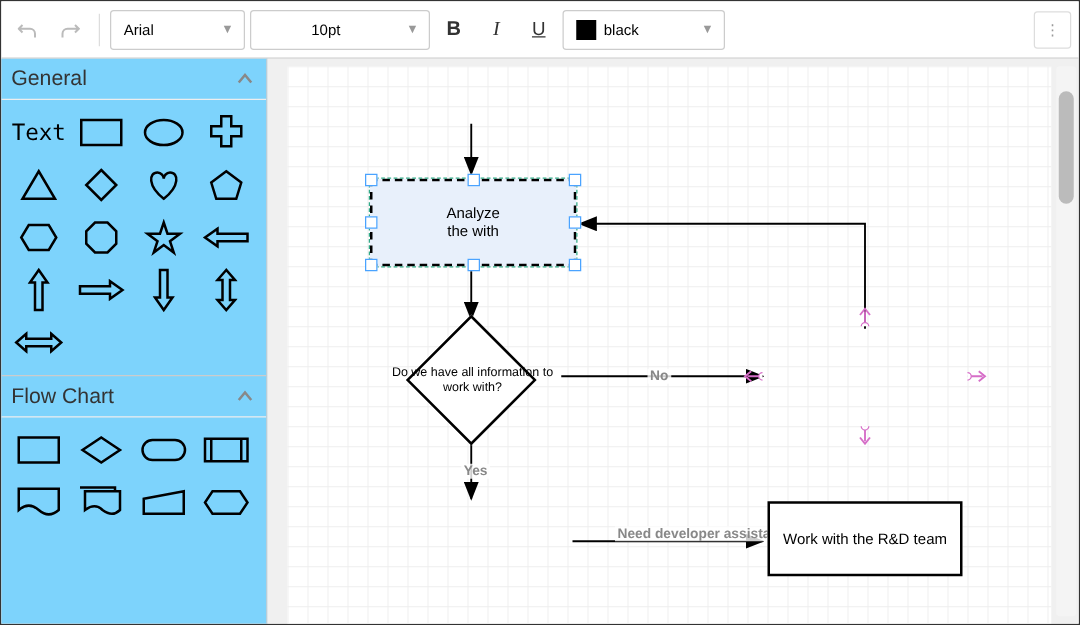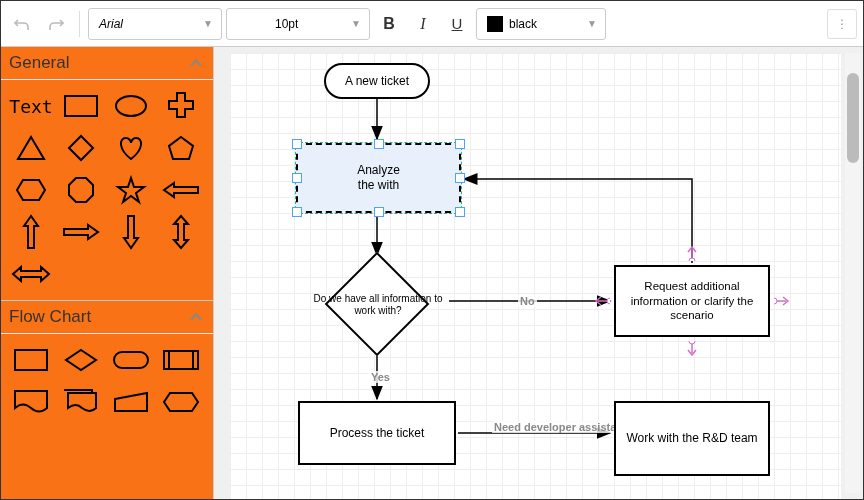--- a/index.html
+++ b/index.html
@@ -2,30 +2,30 @@
 <html><head>
 <meta charset="utf-8">
 <style>
 * { box-sizing: border-box; margin: 0; padding: 0; }
 body { font-family: Arial, sans-serif; font-size: 12px; width: 864px; height: 500px; border: 1px solid #333; background: #fff; overflow: hidden; }
 .toolbar { display: flex; align-items: center; height: 46px; border-bottom: 1px solid #ccc; padding: 0 6px; gap: 4px; background: #fff; }
 .tb-btn { width: 30px; height: 30px; display: flex; align-items: center; justify-content: center; color: #999; cursor: pointer; border-radius: 3px; }
 .tb-sep { width: 1px; height: 26px; background: #ddd; margin: 0 4px; }
 .tb-select { height: 32px; border: 1px solid #ccc; border-radius: 3px; display: flex; align-items: center; justify-content: space-between; padding: 0 8px 0 10px; cursor: pointer; background: #fff; }
 .tb-select .caret { color: #999; font-size: 10px; margin-left: 6px; }
-.fnt { width: 134px; font-style: italic; }
+.fnt { width: 108px; }
 .fsz { width: 144px; padding-left: 48px; }
 .clr { width: 130px; }
 .bold-icon { font-weight: bold; color: #333; font-size: 16px; }
 .italic-icon { font-style: italic; color: #333; font-size: 16px; font-family: serif; }
 .underline-icon { text-decoration: underline; color: #333; font-size: 15px; }
 .color-swatch { width: 16px; height: 16px; background: #000; margin-right: 6px; }
 .spacer { flex: 1; }
 .main { display: flex; height: 452px; }
-.sidebar { width: 213px; border-right: 1px solid #ccc; overflow-y: auto; background: #f97316; }
+.sidebar { width: 213px; border-right: 1px solid #ccc; overflow-y: auto; background: #7dd3fc; }
 .section-hdr { display: flex; justify-content: space-between; align-items: center; padding: 6px 10px 6px 8px; font-size: 17px; color: #333; cursor: pointer; border-bottom: 1px solid #eee; }
 .section-hdr .chev { color: #888; }
 .shapes-grid { display: grid; grid-template-columns: repeat(4, 1fr); gap: 6px 4px; padding: 8px; }
 .shape { width: 44px; height: 36px; display: flex; align-items: center; justify-content: center; cursor: pointer; }
 .shape svg { stroke: #000; stroke-width: 2; fill: none; }
 .txt-shape { font-family: monospace; font-size: 18px; }
 .canvas-area { flex: 1; position: relative; background: #f0f0f0; overflow: hidden; }
 .canvas-pad { position: absolute; left: 16px; top: 6px; right: 22px; bottom: 0; background: #fff; 
   background-image: linear-gradient(#eee 1px, transparent 1px), linear-gradient(90deg, #eee 1px, transparent 1px);
   background-size: 16px 16px; }
@@ -242,23 +242,20 @@
             </marker>
           </defs>
         <line x1="147" y1="46" x2="147" y2="86" stroke="#000" stroke-width="1.5" marker-end="url(#ah)"></line>
         <line x1="147" y1="162" x2="147" y2="202" stroke="#000" stroke-width="1.5" marker-end="url(#ah)"></line>
         <line x1="147" y1="300" x2="147" y2="346" stroke="#000" stroke-width="1.5" marker-end="url(#ah)"></line>
         <line x1="219" y1="248" x2="380" y2="248" stroke="#000" stroke-width="1.5" marker-end="url(#ah)"></line>
         <path d="M462 210 V126 H234" fill="none" stroke="#000" stroke-width="1.5" marker-end="url(#ah)"></path>
         <line x1="228" y1="380" x2="380" y2="380" stroke="#000" stroke-width="1.5" marker-end="url(#ah)"></line>
       </svg>
 
-      <div class="node rounded-rect" style="left:94px;top:10px;width:106px;height:36px;">
-        <span>A new ticket</span>
-      </div>
 
       <div class="node selected" style="left:66px;top:90px;width:165px;height:70px;white-space:pre-line;">
         <span>Analyze
 the with</span>
         <div class="sel-handle" style="left:-6px;top:-6px;"></div>
         <div class="sel-handle" style="right:-6px;top:-6px;"></div>
         <div class="sel-handle" style="left:-6px;bottom:-6px;"></div>
         <div class="sel-handle" style="right:-6px;bottom:-6px;"></div>
         <div class="sel-handle" style="left:calc(50% - 5px);top:-6px;"></div>
         <div class="sel-handle" style="left:calc(50% - 5px);bottom:-6px;"></div>
@@ -266,47 +263,41 @@
         <div class="sel-handle" style="right:-6px;top:calc(50% - 5px);"></div>
       </div>
 
       <div class="node" style="left:78px;top:202px;width:140px;height:100px;">
         <div class="diamond" style="position:absolute;left:32px;top:12px;width:74px;height:74px;"></div>
         <span class="" style="position:relative;z-index:1;display:block;width:130px;font-size:10px;">Do we have all information to work with?</span>
       </div>
       <div class="edge-label" style="left:288px;top:242px;">No</div>
       <div class="edge-label" style="left:139px;top:318px;">Yes</div>
 
-      <div class="node rect-node" style="left:384px;top:212px;width:156px;height:72px;font-size:11.5px;">
-        <span>Request additional information or clarify the scenario</span>
-      </div>
 
       <div class="pink-handle" style="left:456px;top:190px;"><svg width="12" height="18">
             <path d="M6 18 V6 M2 9 L6 4 L10 9" fill="none" stroke="#d66ec8" stroke-width="1.5"></path>
             <circle cx="6" cy="18" r="3" fill="#fff" stroke="#d66ec8"></circle>
           </svg></div>
       <div class="pink-handle" style="left:456px;top:288px;"><svg width="12" height="18">
             <path d="M6 0 V12 M2 9 L6 14 L10 9" fill="none" stroke="#d66ec8" stroke-width="1.5"></path>
             <circle cx="6" cy="0" r="3" fill="#fff" stroke="#d66ec8"></circle>
           </svg></div>
       <div class="pink-handle" style="left:362px;top:242px;"><svg width="18" height="12">
             <path d="M18 6 H6 M9 2 L4 6 L9 10" fill="none" stroke="#d66ec8" stroke-width="1.5"></path>
             <circle cx="18" cy="6" r="3" fill="#fff" stroke="#d66ec8"></circle>
           </svg></div>
       <div class="pink-handle" style="left:544px;top:242px;"><svg width="18" height="12">
             <path d="M0 6 H12 M9 2 L14 6 L9 10" fill="none" stroke="#d66ec8" stroke-width="1.5"></path>
             <circle cx="0" cy="6" r="3" fill="#fff" stroke="#d66ec8"></circle>
           </svg></div>
 
-      <div class="node rect-node" style="left:68px;top:348px;width:158px;height:64px;">
-        <span>Process the ticket</span>
-      </div>
       <div class="edge-label" style="left:262px;top:368px;font-size:11px;text-align:center;">Need developer assistance?</div>
 
-      <div class="node rect-node" style="left:384px;top:348px;width:156px;height:75px;">
+      <div class="node rect-node" style="left:384px;top:348px;width:156px;height:60px;">
         <span>Work with the R&amp;D team</span>
       </div>
     </div>
     <div class="vscroll">
       <div class="vthumb"></div>
     </div>
   </div>
 </div>
 
 </body></html>

